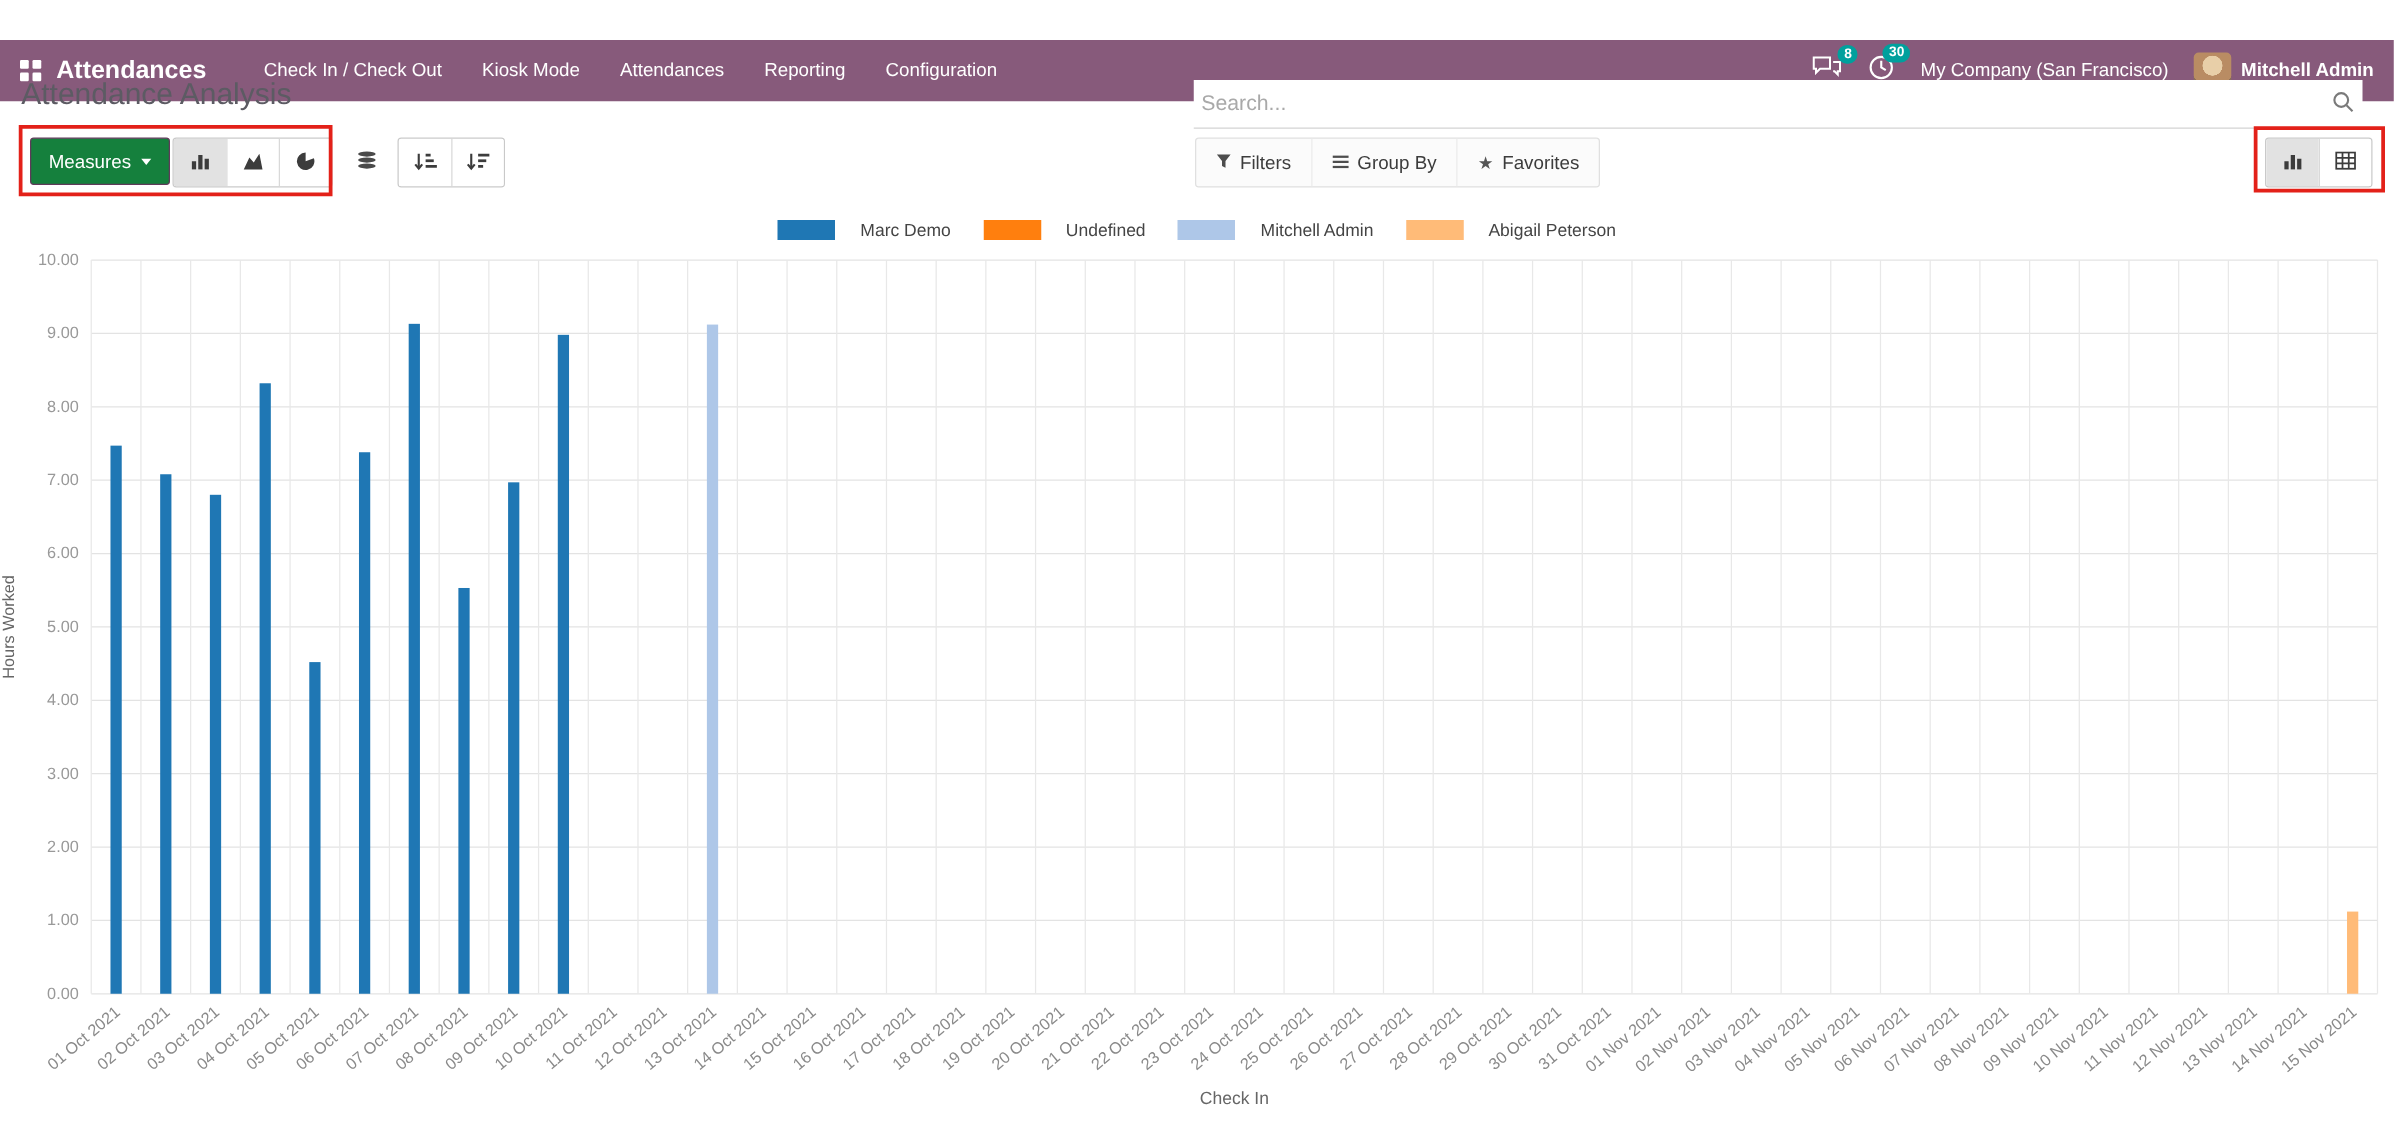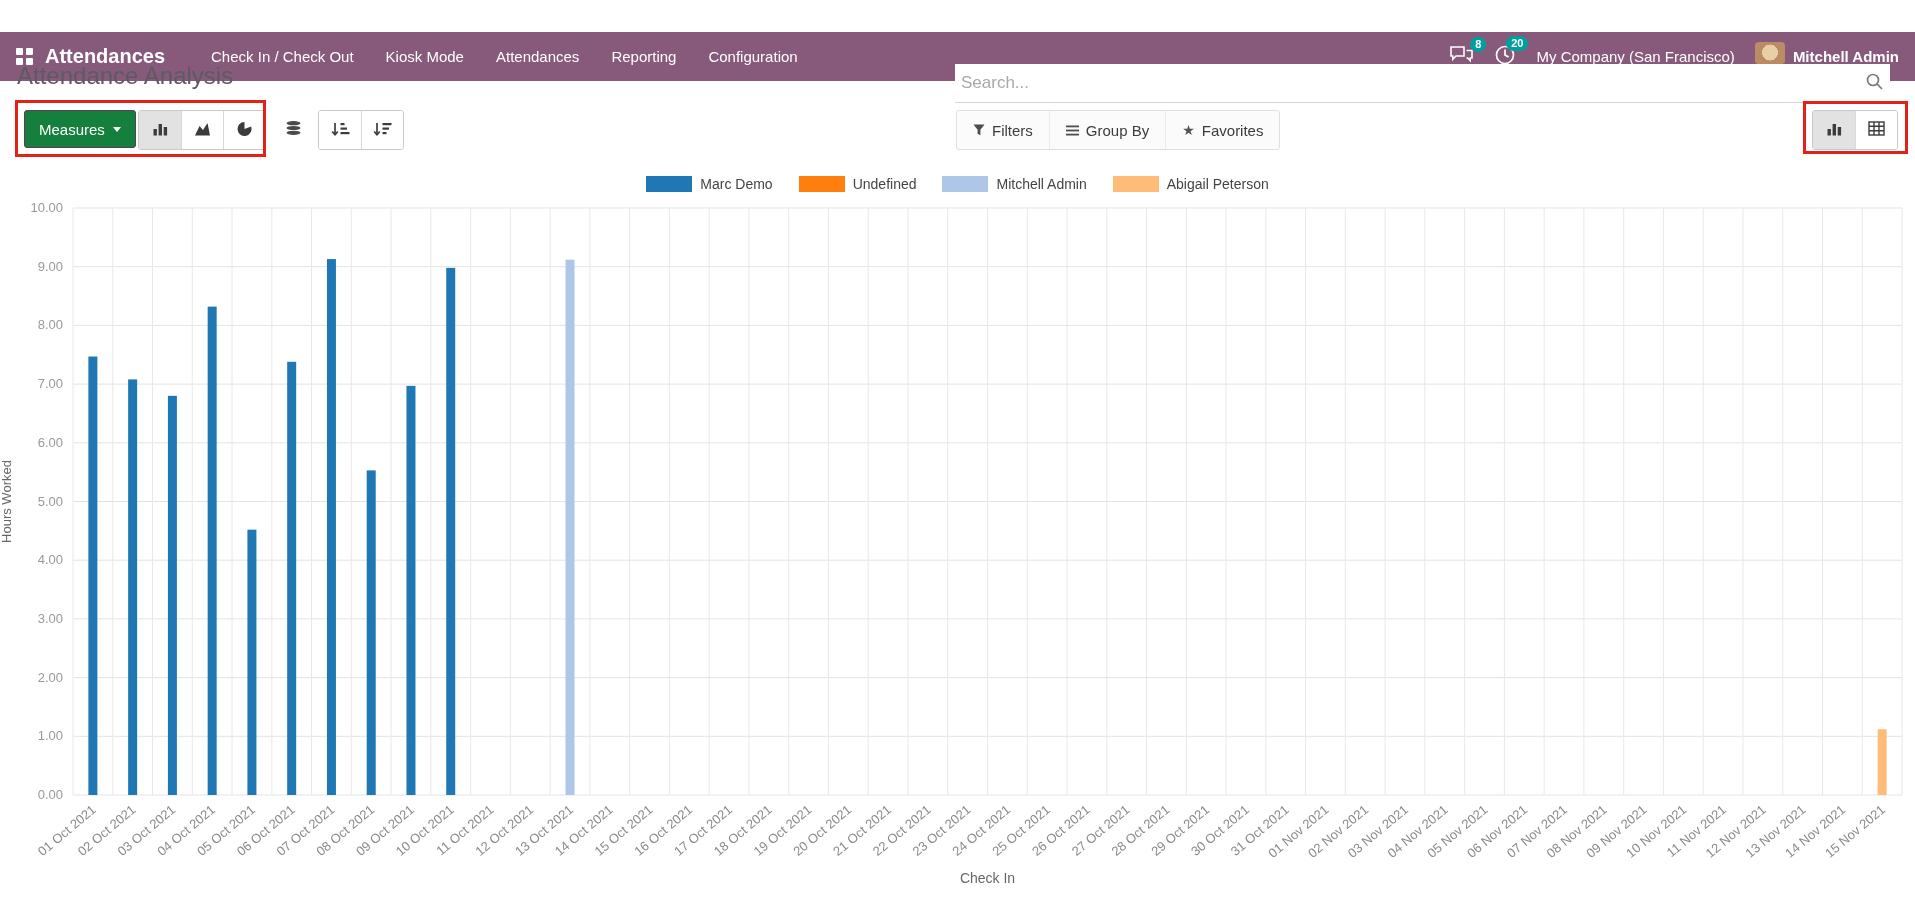--- a/index.html
+++ b/index.html
@@ -54,21 +54,21 @@
   
   .annotation-box{position:absolute;border:3px solid #e32119;background:transparent;
     pointer-events:none;box-sizing:border-box;}
   #anno-left{left:15px;top:100px;width:251px;height:57px;}
   #anno-right{left:1803px;top:101px;width:105px;height:53px;}
   
   .chart-section{position:absolute;top:160px;left:0;width:1915px;height:737px;}
   #chart-svg{position:absolute;top:0;left:0;}
   .legend{position:absolute;top:16px;left:0;width:100%;display:flex;justify-content:center;
     gap:26px;z-index:2;}
-  .legend-item{display:flex;align-items:center;gap:8px;cursor:pointer;}
+  .legend-item{display:flex;align-items:center;gap:20px;cursor:pointer;}
   .legend-swatch{width:46px;height:16px;display:inline-block;}
   .legend-label{font-size:14px;color:#444;}
   svg text{font-family:"Liberation Sans",sans-serif;}
 </style>
 </head>
 <body>
 
 <nav class="navbar">
   <div class="apps-icon">
     <span></span>
@@ -94,21 +94,21 @@
       </span>
       <span class="badge">8</span>
     </div>
     <div class="icon-wrap">
       <span>
         <svg width="22" height="22" viewBox="0 0 22 22">
           <circle cx="11" cy="11" r="8.5" fill="none" stroke="#fff" stroke-width="1.7"></circle>
           <path d="M11 5.5 v5.5 l3.6 2.1" fill="none" stroke="#fff" stroke-width="1.7"></path>
         </svg>
       </span>
-      <span class="badge">20</span>
+      <span class="badge">30</span>
     </div>
     <div class="company">My Company (San Francisco)</div>
     <div class="user">
       <span class="avatar"></span>
       <span class="user-name">Mitchell Admin</span>
     </div>
   </div>
 </nav>
 
 <div class="panel-title">Attendance Analysis</div>

